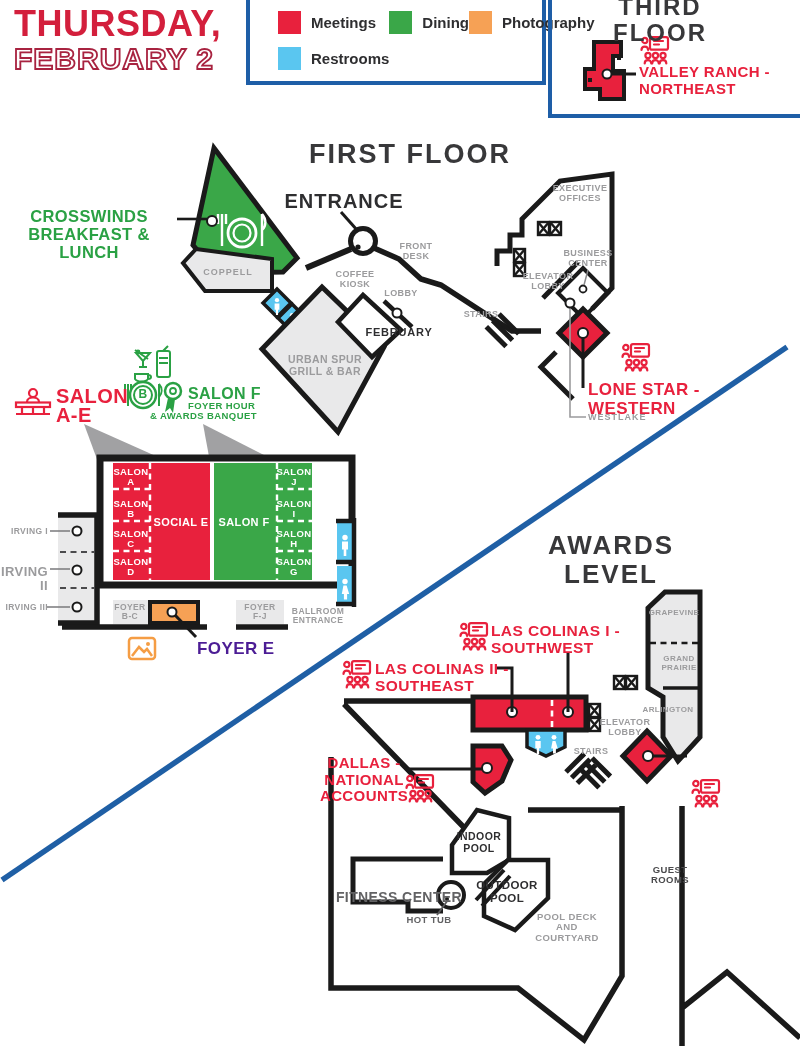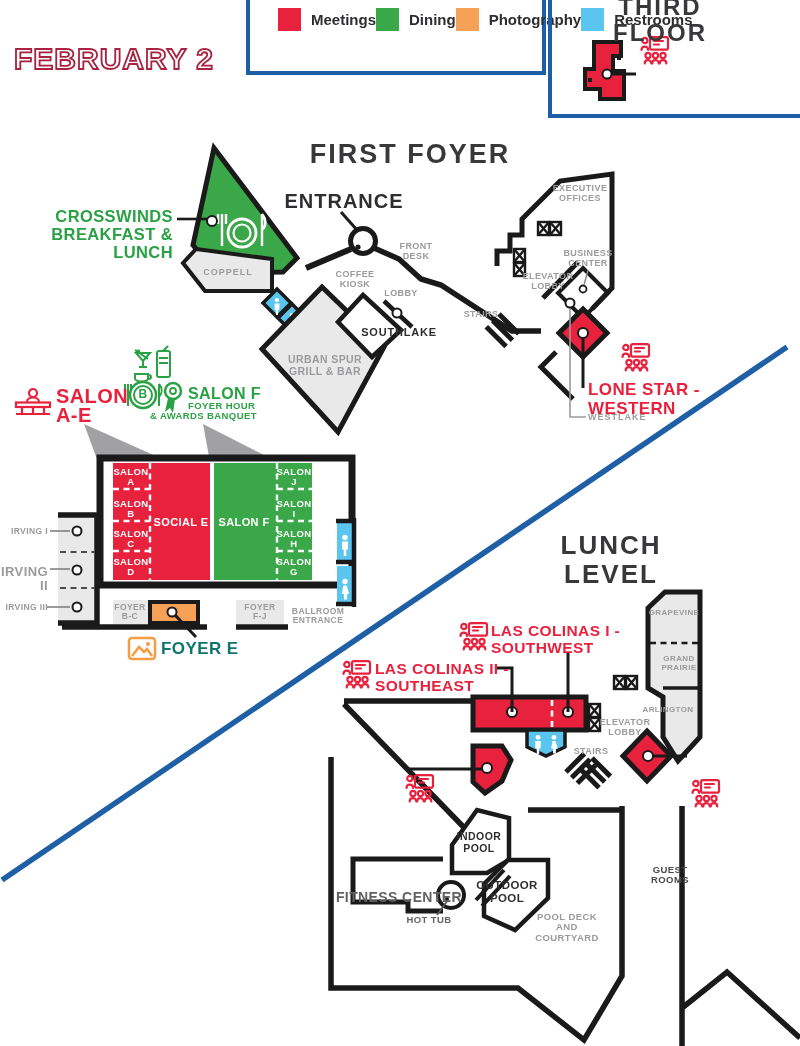--- a/index.html
+++ b/index.html
@@ -6,29 +6,29 @@
   #canvas{position:relative;width:800px;height:1046px;background:#fff;overflow:hidden;
           font-family:"Liberation Sans",sans-serif;}
   .abs{position:absolute;}
   .lbl{position:absolute;font-weight:bold;white-space:pre-line;line-height:1.1;letter-spacing:.4px;}
   .c{transform:translate(-50%,-50%);text-align:center;}
   .r{text-align:right;}
   .gray{color:#9b9b9d;font-size:9px;}
   .gray2{color:#626264;font-size:10px;}
   .dark{color:#2e2e30;}
   .red{color:#e8213d;}
-  .green{color:#2aa144;}
-  .orange{color:#0f766e;}
+  .green{color:#2aa144;text-align:center;}
+  .orange{color:#4c1d95;margin-left:36px;}
   .title{color:#38383a;font-weight:bold;letter-spacing:2px;}
   #day-line1{font-size:36px;font-weight:bold;color:#d31f3c;letter-spacing:.5px;}
   #day-line2{font-size:30px;font-weight:bold;color:#fff;-webkit-text-stroke:1.8px #a82340;
              text-shadow:0 0 1px #a82340;letter-spacing:1px;}
-  #legend-box{position:absolute;left:246px;top:0;width:300px;height:75px;
+  #legend-box{position:absolute;left:246px;top:0;width:300px;height:85px;
               border:4px solid #1e5ea7;border-top:none;display:grid;
-              grid-template-columns:1fr 1fr 1fr 1fr;grid-template-rows:1fr 1fr;
+              grid-template-columns:1fr 1fr 1fr;grid-template-rows:1fr 1fr;
               align-items:center;padding:4px 0 4px 28px;box-sizing:border-box;}
   .leg-item{display:flex;align-items:center;gap:10px;}
   .leg-sw{width:23px;height:23px;flex:0 0 auto;}
   .leg-txt{font-size:15px;font-weight:bold;color:#2e2e30;}
   #third-floor-panel{position:absolute;left:548px;top:0;width:252px;height:118px;
               border-left:4px solid #1e5ea7;border-bottom:4px solid #1e5ea7;box-sizing:border-box;}
 </style>
 </head>
 <body>
 
@@ -258,20 +258,21 @@
       <polygon points="6,17 3,31 8,27 11,32 13,18" fill="#2aa144" stroke="none"></polygon>
     </g>
 
     <g transform="translate(128,637)" fill="none" stroke="#f59d44" stroke-width="2.5">
       <rect x="1" y="1" width="26" height="21" rx="3"></rect>
       <circle cx="20" cy="7" r="2" fill="#f59d44" stroke="none"></circle>
       <path d="M4,19 L11,10 L16,15 L19,12 L24,19"></path>
     </g>
   </svg>
 
+  <div class="lbl" id="day-line1" style="left:14px;top:4px">THURSDAY,</div>
   <div class="lbl" id="day-line2" style="left:14px;top:42px">FEBRUARY 2</div>
 
   <div id="legend-box">
     <div class="leg-item">
       <span class="leg-sw" style="background:#e8213d"></span>
       <span class="leg-txt">Meetings</span>
     </div>
     <div class="leg-item">
       <span class="leg-sw" style="background:#3aa748"></span>
       <span class="leg-txt">Dining</span>
@@ -281,30 +282,32 @@
       <span class="leg-txt">Photography</span>
     </div>
     <div class="leg-item">
       <span class="leg-sw" style="background:#5ac6f0"></span>
       <span class="leg-txt">Restrooms</span>
     </div>
   </div>
 
   <div id="third-floor-panel"></div>
   <div class="lbl title c" style="left:660px;top:20px;font-size:24px">THIRD FLOOR</div>
-
-  <div class="lbl title c" style="left:410px;top:155px;font-size:27px">FIRST FOYER</div>
+  <div class="lbl red" style="left:639px;top:64px;font-size:15px">VALLEY RANCH -
+NORTHEAST</div>
+
+  <div class="lbl title c" style="left:410px;top:155px;font-size:27px">FIRST FLOOR</div>
   <div class="lbl dark c" style="left:344px;top:201px;font-size:20px;letter-spacing:1px">ENTRANCE</div>
   <div class="lbl green r" style="left:5px;top:207px;width:168px;font-size:16.5px">CROSSWINDS
 BREAKFAST &amp; LUNCH</div>
   <div class="lbl gray c" style="left:228px;top:273px;letter-spacing:1px">COPPELL</div>
   <div class="lbl gray c" style="left:355px;top:280px">COFFEE
 KIOSK</div>
   <div class="lbl gray c" style="left:401px;top:294px">LOBBY</div>
-  <div class="lbl dark c" style="left:399px;top:332px;font-size:11px;letter-spacing:.8px">SOUTHLAKE</div>
+  <div class="lbl dark c" style="left:399px;top:332px;font-size:11px;letter-spacing:.8px">FEBRUARY</div>
   <div class="lbl gray c" style="left:416px;top:252px">FRONT
 DESK</div>
   <div class="lbl gray2 c" style="left:325px;top:366px;color:#9b9b9d;font-size:10.5px">URBAN SPUR
 GRILL &amp; BAR</div>
   <div class="lbl gray c" style="left:481px;top:315px">STAIRS</div>
   <div class="lbl gray c" style="left:580px;top:194px">EXECUTIVE
 OFFICES</div>
   <div class="lbl gray c" style="left:588px;top:259px">BUSINESS
 CENTER</div>
   <div class="lbl gray c" style="left:548px;top:282px">ELEVATOR
@@ -344,32 +347,35 @@
   <div class="lbl gray r" style="left:0;top:603px;width:48px;font-size:8.5px">IRVING III</div>
 
   <div class="lbl gray c" style="left:130px;top:612px;font-size:8.5px">FOYER
 B-C</div>
   <div class="lbl gray c" style="left:260px;top:612px;font-size:8.5px">FOYER
 F-J</div>
   <div class="lbl gray c" style="left:318px;top:616px;font-size:8.5px">BALLROOM
 ENTRANCE</div>
   <div class="lbl orange" style="left:161px;top:640px;font-size:17px">FOYER E</div>
 
-  <div class="lbl title c" style="left:611px;top:560px;font-size:26px">LUNCH LEVEL</div>
+  <div class="lbl title c" style="left:611px;top:560px;font-size:26px">AWARDS LEVEL</div>
   <div class="lbl red" style="left:491px;top:622px;font-size:15.5px">LAS COLINAS I -
 SOUTHWEST</div>
   <div class="lbl red" style="left:375px;top:660px;font-size:15.5px">LAS COLINAS II -
 SOUTHEAST</div>
   <div class="lbl gray c" style="left:674px;top:613px;font-size:8px">GRAPEVINE</div>
   <div class="lbl gray c" style="left:679px;top:664px;font-size:8px">GRAND
 PRAIRIE</div>
   <div class="lbl gray c" style="left:668px;top:710px;font-size:8px">ARLINGTON</div>
   <div class="lbl gray c" style="left:625px;top:728px">ELEVATOR
 LOBBY</div>
   <div class="lbl gray c" style="left:591px;top:752px">STAIRS</div>
+  <div class="lbl red c" style="left:364px;top:780px;font-size:15px">DALLAS -
+NATIONAL
+ACCOUNTS</div>
   <div class="lbl dark c" style="left:479px;top:843px;font-size:10.5px">INDOOR
 POOL</div>
   <div class="lbl dark c" style="left:507px;top:892px;font-size:11.5px">OUTDOOR
 POOL</div>
   <div class="lbl gray2 c" style="left:399px;top:898px;font-size:14px">FITNESS CENTER</div>
   <div class="lbl gray2 c" style="left:429px;top:920px;font-size:9.5px">HOT TUB</div>
   <div class="lbl gray c" style="left:567px;top:928px;font-size:9.5px">POOL DECK
 AND
 COURTYARD</div>
   <div class="lbl c" style="left:670px;top:875px;font-size:9.5px;color:#4a4a4c">GUEST

